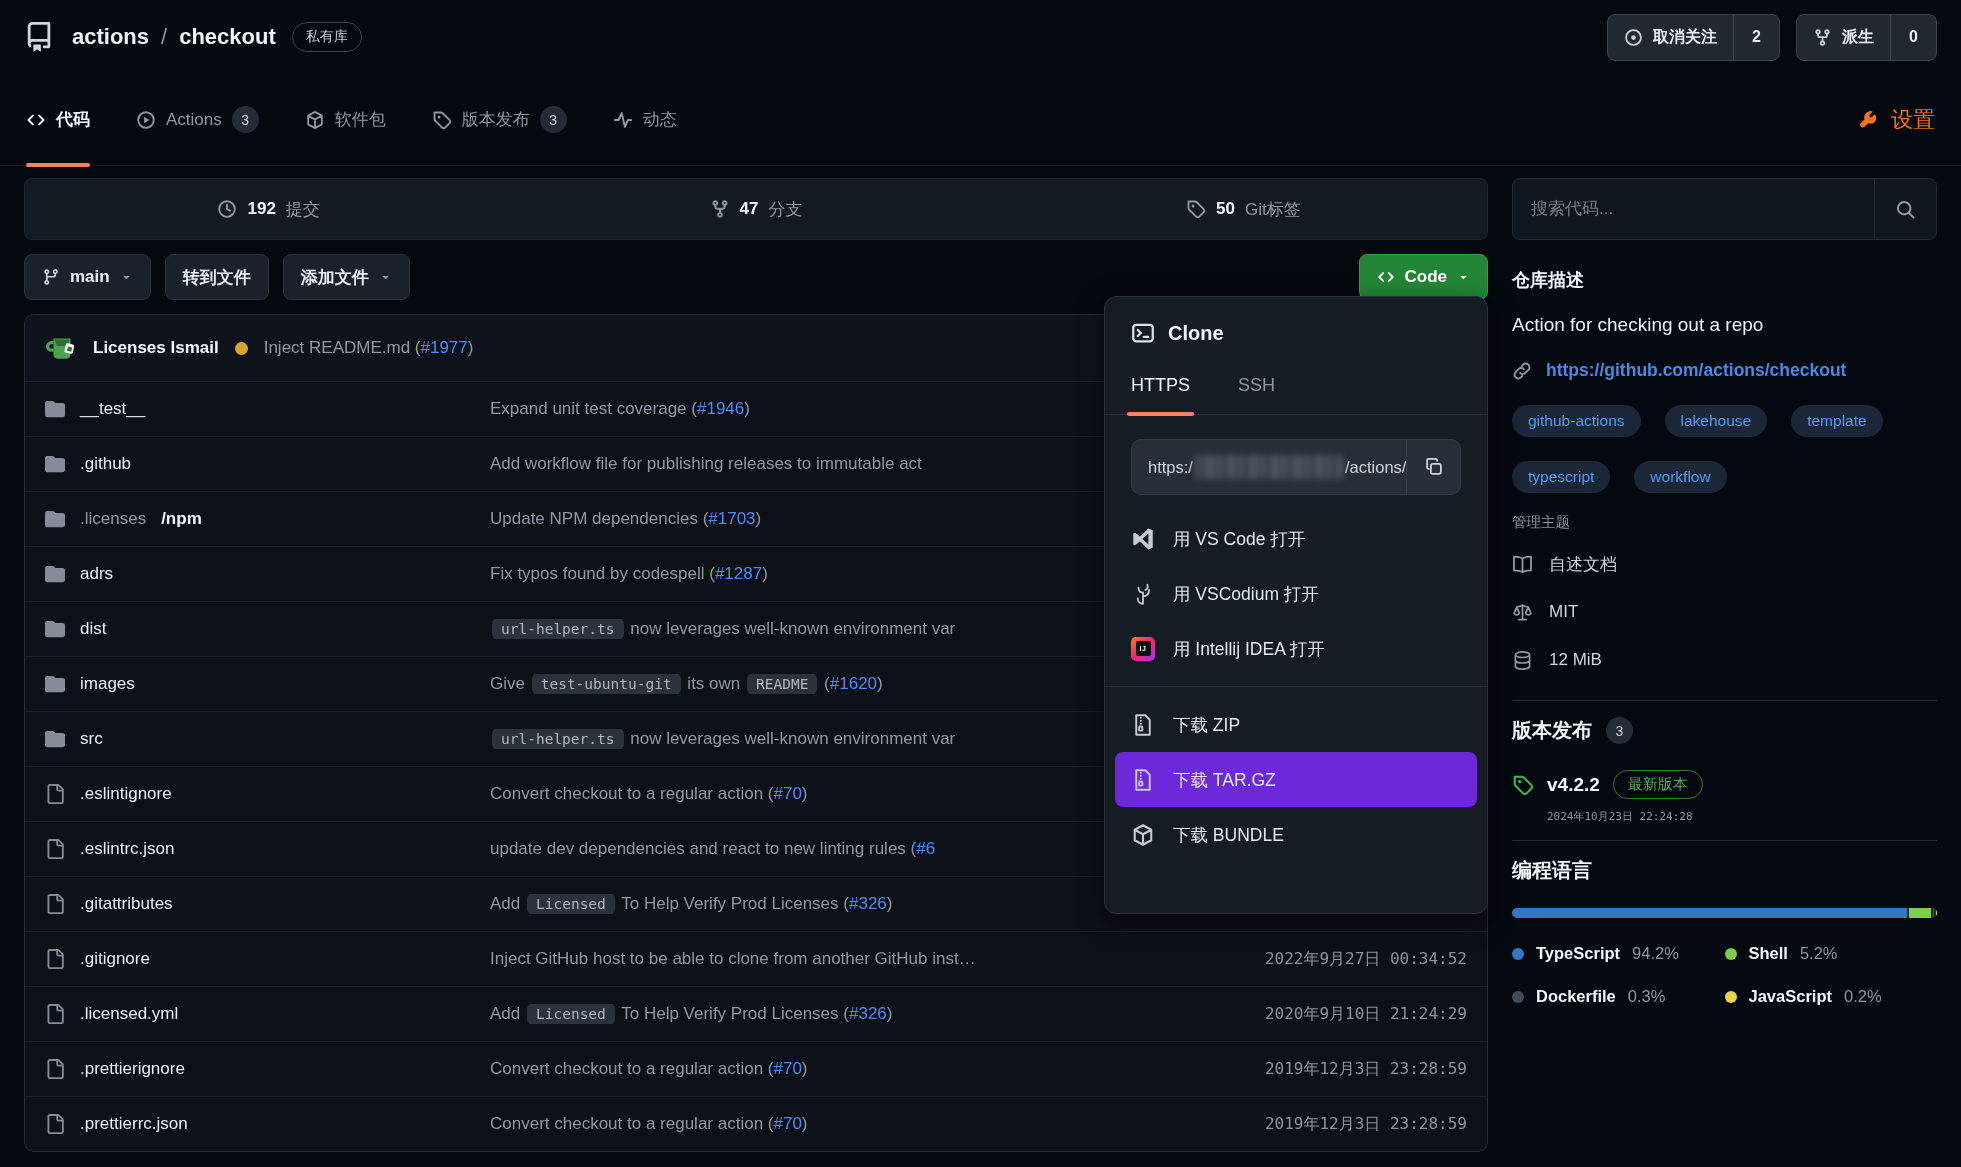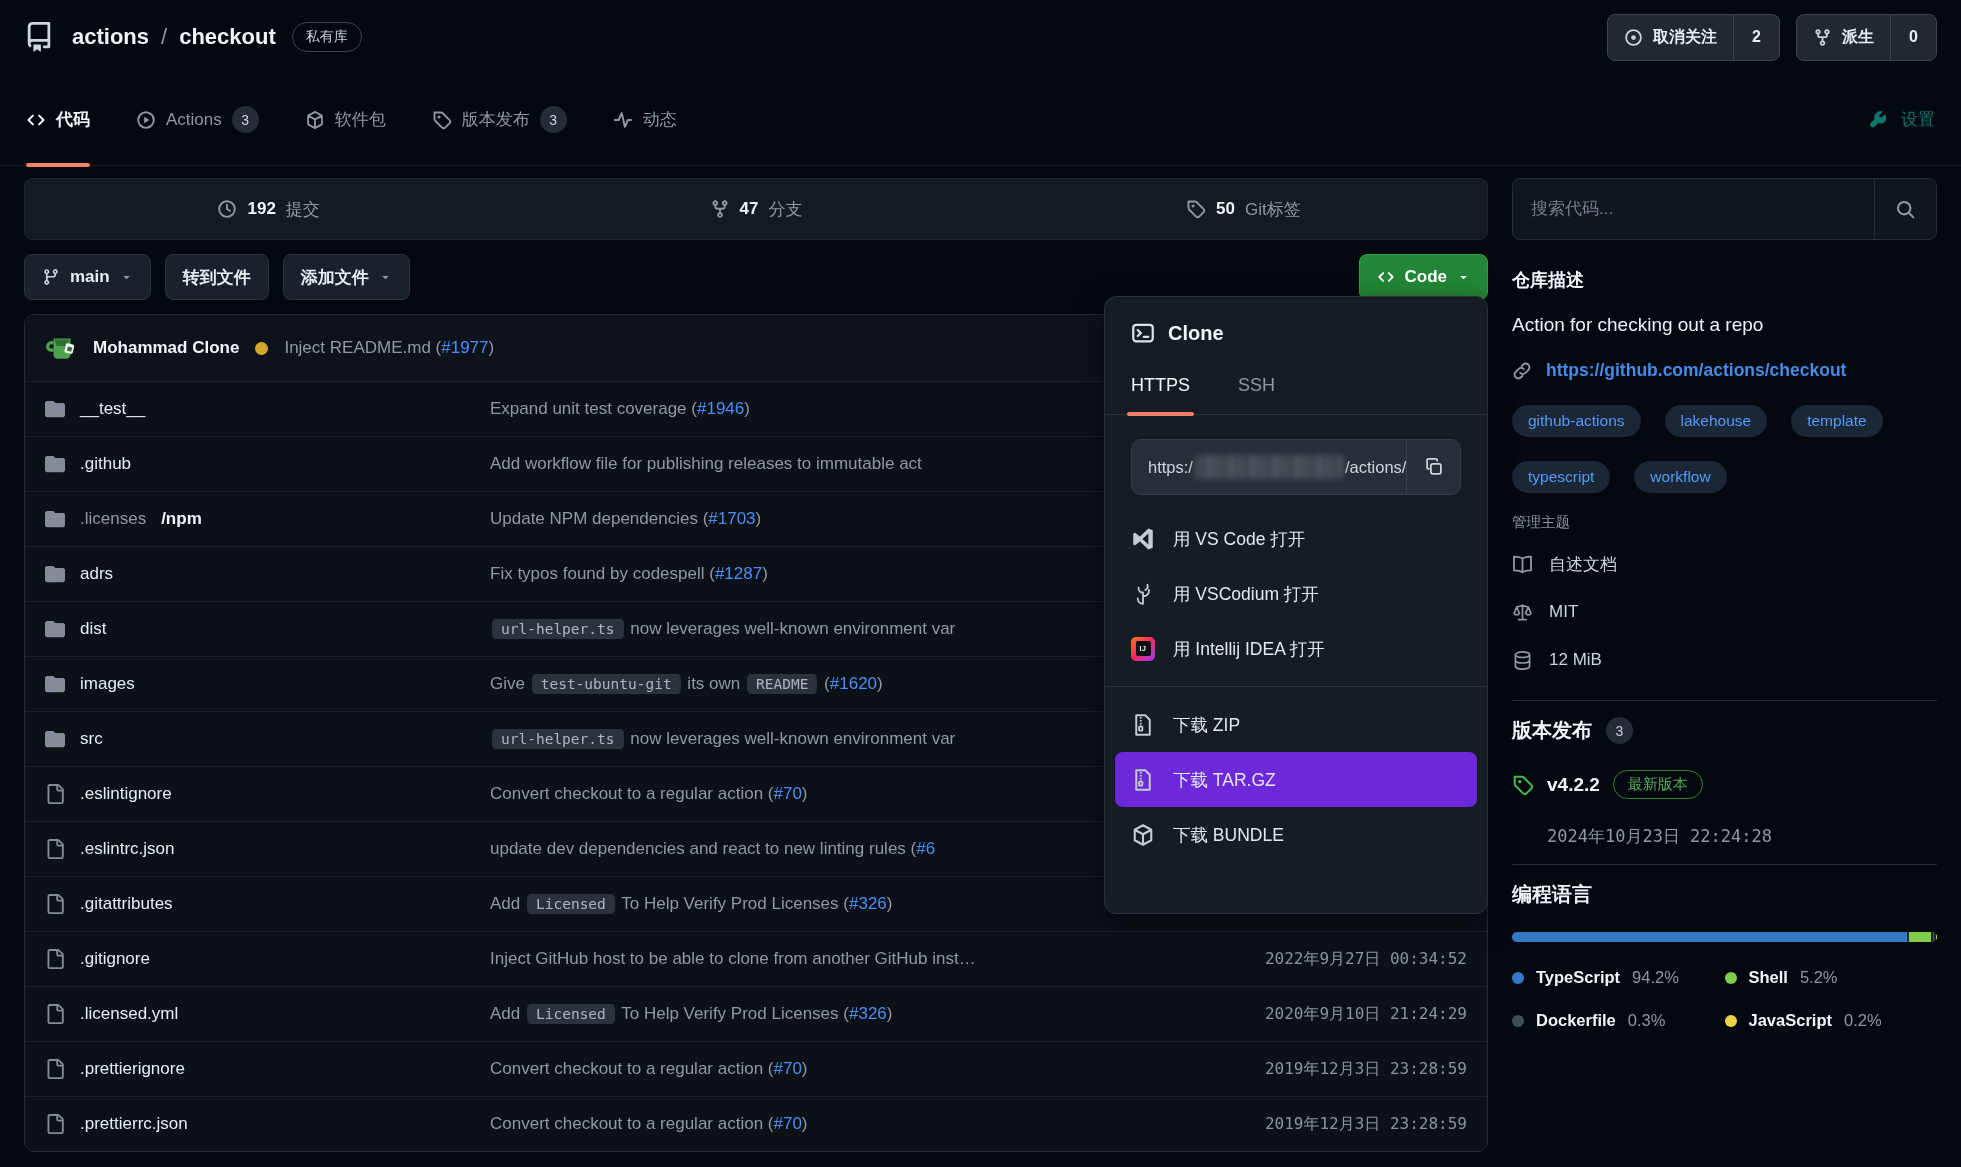--- a/index.html
+++ b/index.html
@@ -20,21 +20,21 @@
   .segbtn svg { width:19px; height:19px; color:#c9d1d9; }
 
   
   .tabbar { display:flex; align-items:center; height:92px; padding:0 26px; border-bottom:1px solid #161c24; }
   .tabs { display:flex; align-items:center; gap:46px; height:100%; }
   .tab { position:relative; display:flex; align-items:center; gap:10px; height:100%; font-size:17px; color:#9198a1; cursor:pointer; }
   .tab svg { width:20px; height:20px; }
   .tab.active { color:#f0f6fc; font-weight:bold; }
   .tab.active::after { content:""; position:absolute; left:0; right:0; bottom:-2px; height:4px; border-radius:3px; background:#f78166; }
   .tab .cbadge { display:flex; align-items:center; justify-content:center; width:27px; height:27px; border-radius:50%; background:#262c36; font-size:14px; color:#c9d1d9; font-weight:normal; }
-  .tab-settings { margin-left:auto; display:flex; align-items:center; gap:12px; font-size:17px; color:#0f766e; cursor:pointer; }
+  .tab-settings { margin-left:auto; display:flex; align-items:center; gap:12px; font-size:22px; color:#f97316; cursor:pointer; }
   .tab-settings svg { width:19px; height:19px; }
 
   
   .main { display:flex; gap:24px; padding:12px 24px 0 24px; }
   .colL { flex:1 1 auto; min-width:0; }
   .colR { flex:0 0 425px; }
 
   
   .stats { display:flex; height:62px; background:#141a22; border:1px solid #1f2630; border-radius:8px; }
   .stat { flex:1; display:flex; align-items:center; justify-content:center; gap:10px; font-size:17px; color:#9198a1; cursor:pointer; }
@@ -107,21 +107,21 @@
   .meta { margin-top:8px; }
   .meta-row { display:flex; align-items:center; gap:16px; height:48px; font-size:17px; color:#cdd5dd; cursor:pointer; }
   .meta-row svg { width:21px; height:21px; color:#9198a1; flex:0 0 auto; }
   .sb-div { margin:16px 0; border-top:1px solid #242b35; }
   .rel-h { display:flex; align-items:center; gap:14px; font-size:20px; font-weight:bold; color:#f0f6fc; }
   .rel-h .cbadge { display:flex; align-items:center; justify-content:center; width:27px; height:27px; border-radius:50%; background:#262c36; font-size:14px; color:#c9d1d9; font-weight:normal; }
   .rel-row { display:flex; align-items:center; gap:13px; margin-top:26px; }
   .rel-row svg { width:22px; height:22px; color:#3fb950; flex:0 0 auto; }
   .rel-ver { font-size:19px; font-weight:bold; color:#f0f6fc; cursor:pointer; }
   .latest { border:1px solid #347d39; color:#57ab5a; border-radius:16px; padding:4px 14px; font-size:15px; }
-  .rel-date { margin-top:26px; margin-left:35px; font-size:17px; color:#9198a1; font-family:"DejaVu Sans Mono",monospace; }
+  .rel-date { margin-top:10px; margin-left:35px; font-size:11px; color:#9198a1; font-family:"DejaVu Sans Mono",monospace; }
   .langbar { display:flex; gap:2px; height:10px; border-radius:5px; overflow:hidden; margin-top:24px; background:#242b35; }
   .langbar span { height:100%; }
   .legend { display:grid; grid-template-columns:1fr 1fr; row-gap:24px; margin-top:26px; }
   .lg-item { display:flex; align-items:center; gap:12px; font-size:16.5px; cursor:pointer; }
   .lg-dot { width:12px; height:12px; border-radius:50%; flex:0 0 auto; }
   .lg-name { font-weight:bold; color:#f0f6fc; }
   .lg-pct { color:#9198a1; }
 </style>
 </head>
 <body>
@@ -267,21 +267,21 @@
 
       <div class="ftable">
         <div class="commit-hdr">
           <svg class="avatar" viewBox="0 0 32 32">
             <path fill="#4da24f" d="M8 7h16v15a4 4 0 0 1-4 4H12a4 4 0 0 1-4-4Z"></path>
             <path fill="none" stroke="#4da24f" stroke-width="3" d="M8 11H6a3.5 3.5 0 0 0 0 7h2"></path>
             <path fill="#2f6f33" d="M9 8h14l-2 6H11Z"></path>
             <rect x="19" y="12" width="8" height="9" rx="1.5" fill="#f2f5f2" transform="rotate(12 23 16)"></rect>
             <path fill="#2f6f33" d="M21.6 14.6l4 .9-.9 4-4-.9z"></path>
           </svg>
-          <span class="who">Mohammad Clone</span>
+          <span class="who">Licenses Ismail</span>
           <span class="dot"></span>
           <span class="commit-msg" id="commit-msg"><span>Inject README.md (</span><a class="mlink">#1977</a><span>)</span></span>
         </div>
         <div id="rows">
             <div class="frow">
               <div class="fname">
                 <svg viewBox="0 0 16 16">
                   <path fill="currentColor" d="M1.75 1.5h4.3c.55 0 1.07.26 1.4.7l.75 1h6.05c.97 0 1.75.78 1.75 1.75v7.8c0 .97-.78 1.75-1.75 1.75H1.75C.78 14.5 0 13.72 0 12.75v-9.5C0 2.28.78 1.5 1.75 1.5Z"></path>
                 </svg>
                 <span class="nm-plain">__test__</span>

